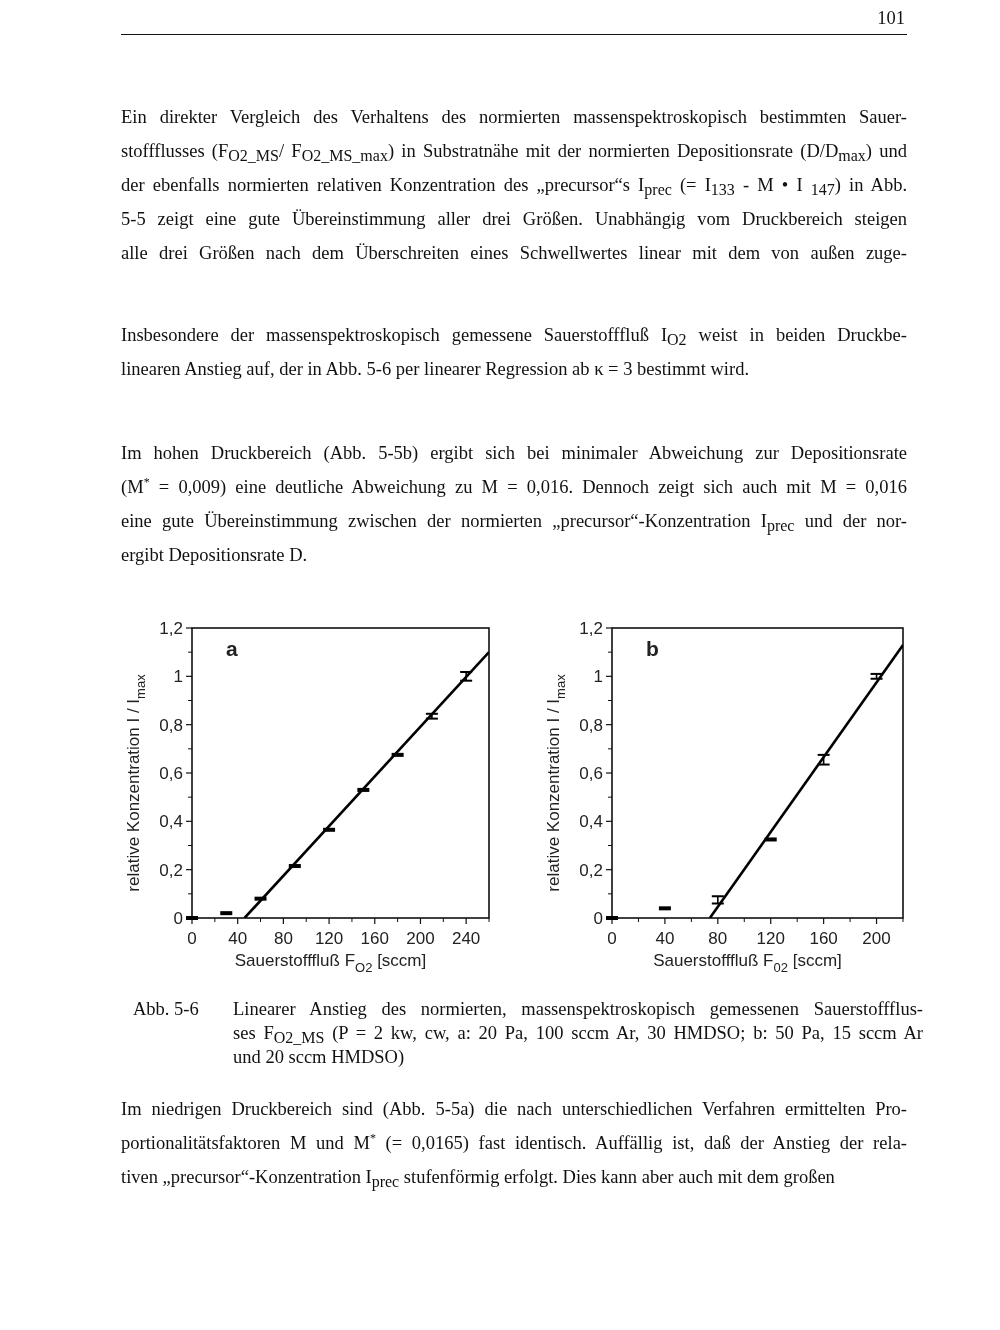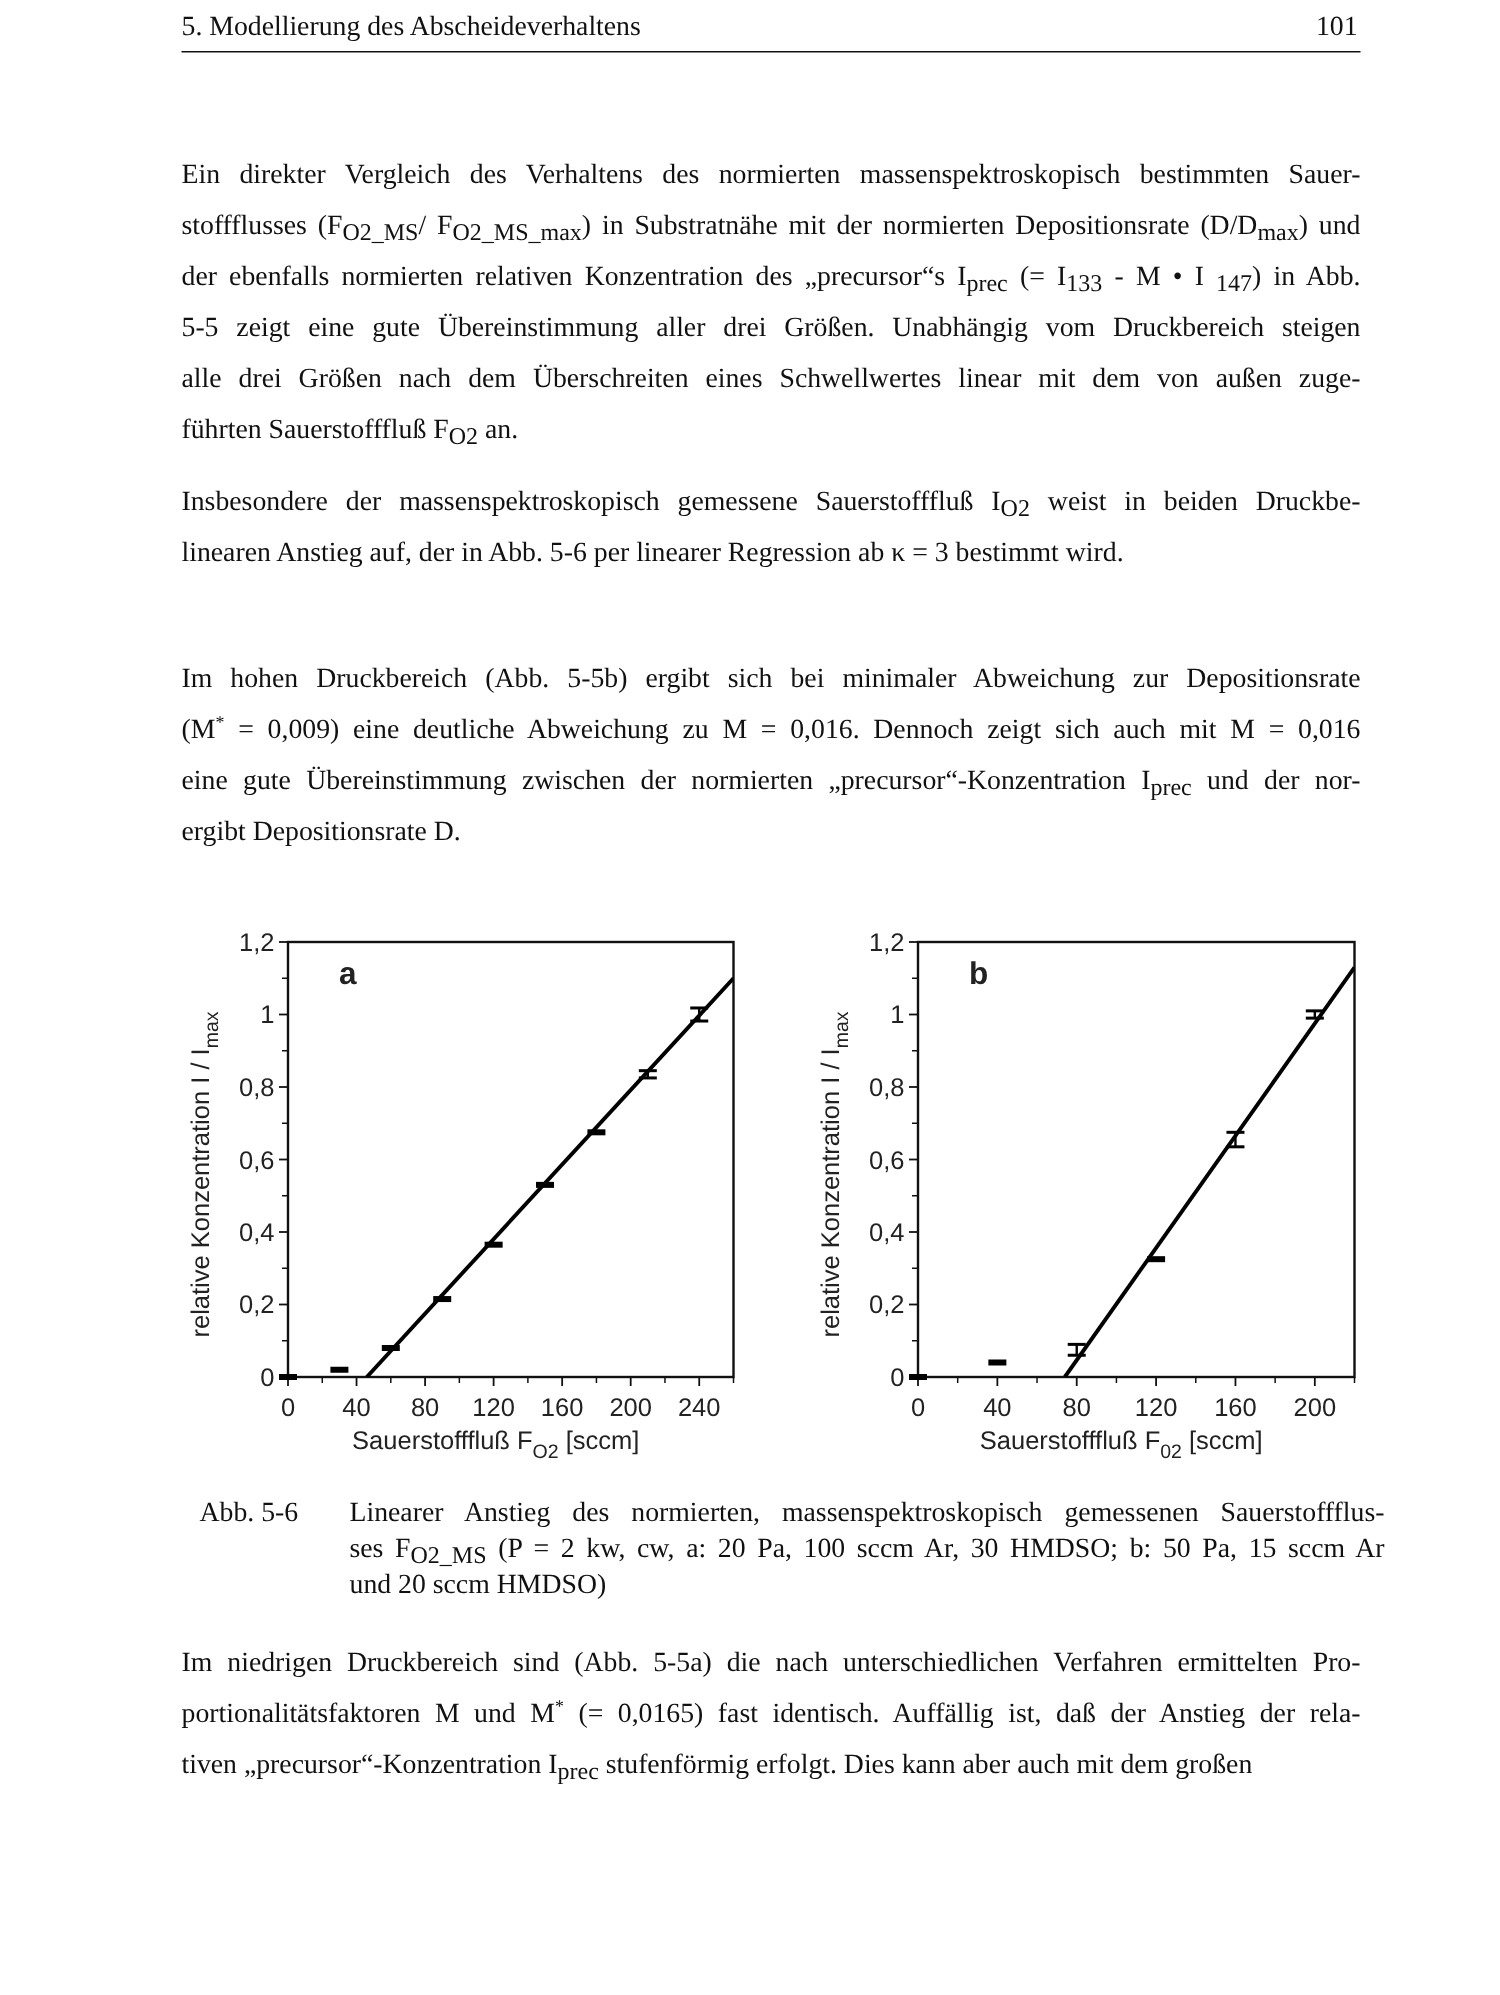--- a/index.html
+++ b/index.html
@@ -21,31 +21,29 @@
   .caption .txt { position: absolute; left: 112px; top: 0; width: 690px; }
   .caption .txt .ln { display: block; white-space: nowrap; text-align: justify; text-align-last: justify; }
   .caption .txt .ln.last { text-align-last: left; }
   svg.chart { position: absolute; top: 610px; font-family: "Liberation Sans", "DejaVu Sans", sans-serif; }
   svg.chart text { fill: #222; }
 </style>
 </head>
 <body>
 
 <div class="header">
-  <span class="title">5.   Modellierung des Abscheideverhaltens</span>
   <span class="pageno">101</span>
 </div>
 
 <div class="para" style="top:100px;font-family:Liberation Serif, serif;">
     <span class="ln"><span>Ein direkter Vergleich des Verhaltens des normierten massenspektroskopisch bestimmten Sauer-</span></span>
     <span class="ln"><span>stoffflusses (F</span><sub>O2_MS</sub><span>/ F</span><sub>O2_MS_max</sub><span>) in Substratnähe mit der normierten Depositionsrate (D/D</span><sub>max</sub><span>) und</span></span>
     <span class="ln"><span>der ebenfalls normierten relativen Konzentration des „precursor“s I</span><sub>prec</sub><span> (= I</span><sub>133</sub><span> - M • I </span><sub>147</sub><span>) in Abb.</span></span>
     <span class="ln"><span>5-5 zeigt eine gute Übereinstimmung aller drei Größen. Unabhängig vom Druckbereich steigen</span></span>
     <span class="ln"><span>alle drei Größen nach dem Überschreiten eines Schwellwertes linear mit dem von außen zuge-</span></span>
-    <span class="ln last"><span>führten Sauerstofffluß F</span><sub>O2</sub><span> an.</span></span>
   </div>
 <div class="para" style="top:318px;">
     <span class="ln"><span>Insbesondere der massenspektroskopisch gemessene Sauerstofffluß I</span><sub>O2</sub><span> weist in beiden Druckbe-</span></span>
     <span class="ln last"><span>linearen Anstieg auf, der in Abb. 5-6 per linearer Regression ab κ = 3 bestimmt wird.</span></span>
   </div>
 <div class="para" style="top:436px;">
     <span class="ln"><span>Im hohen Druckbereich (Abb. 5-5b) ergibt sich bei minimaler Abweichung zur Depositionsrate</span></span>
     <span class="ln"><span>(M</span><sup>*</sup><span> = 0,009) eine deutliche Abweichung zu M = 0,016. Dennoch zeigt sich auch mit M = 0,016</span></span>
     <span class="ln"><span>eine gute Übereinstimmung zwischen der normierten „precursor“-Konzentration I</span><sub>prec</sub><span> und der nor-</span></span>
     <span class="ln last"><span>ergibt Depositionsrate D.</span></span>

